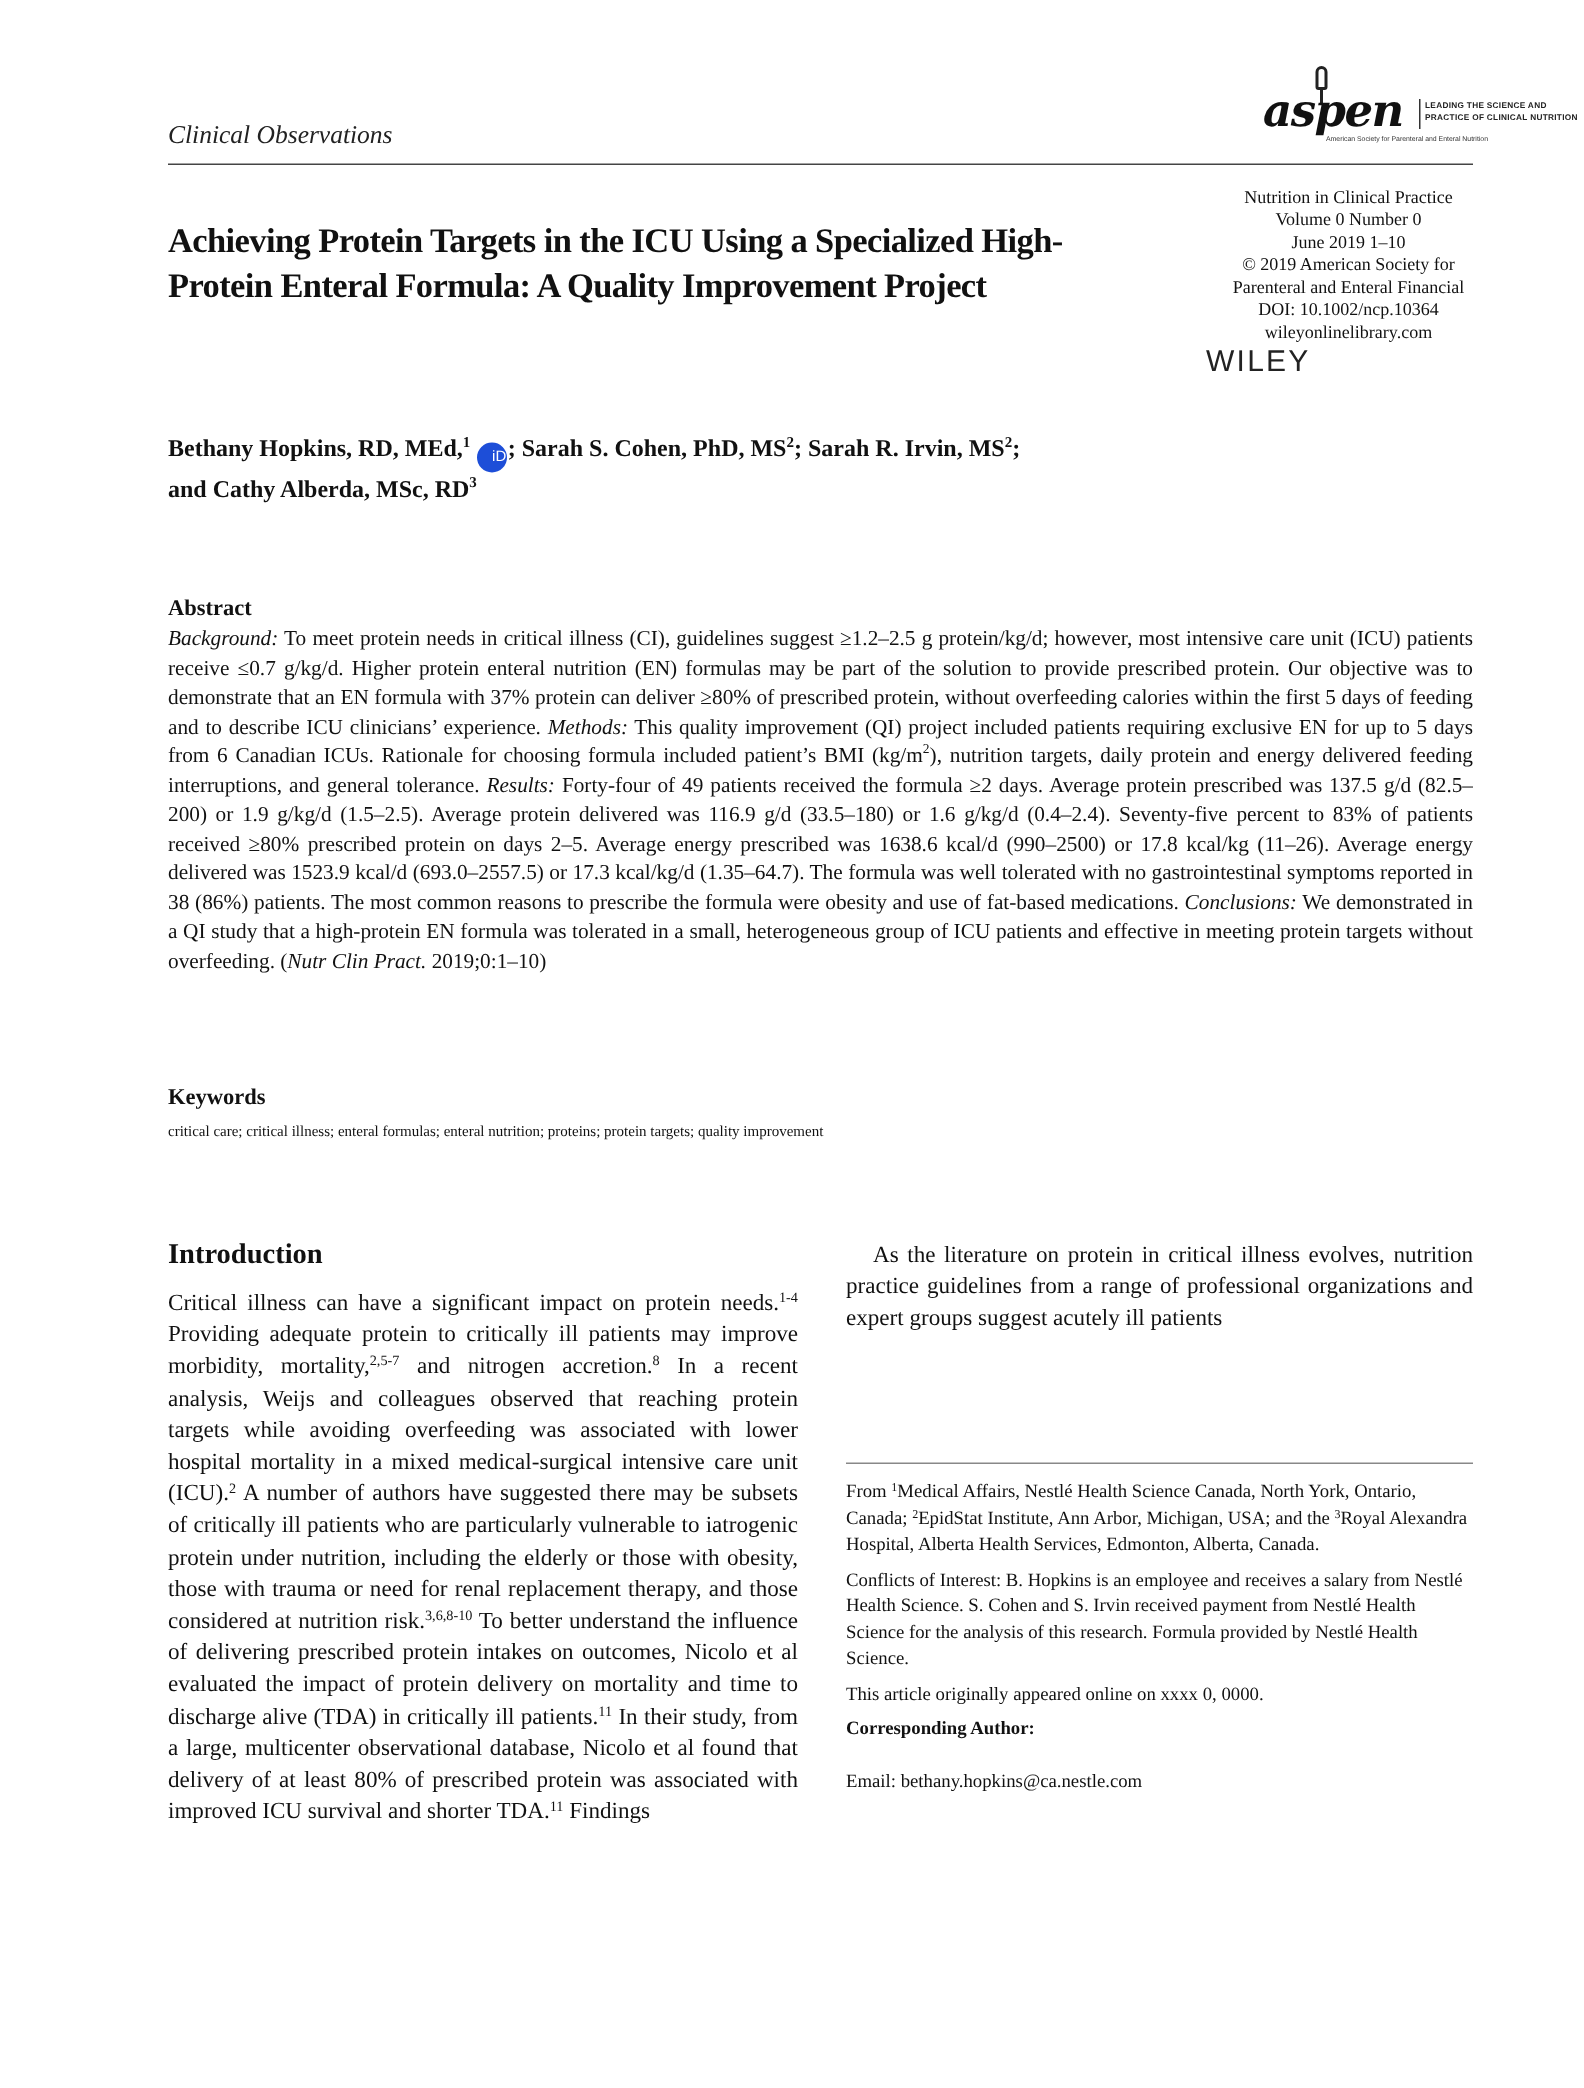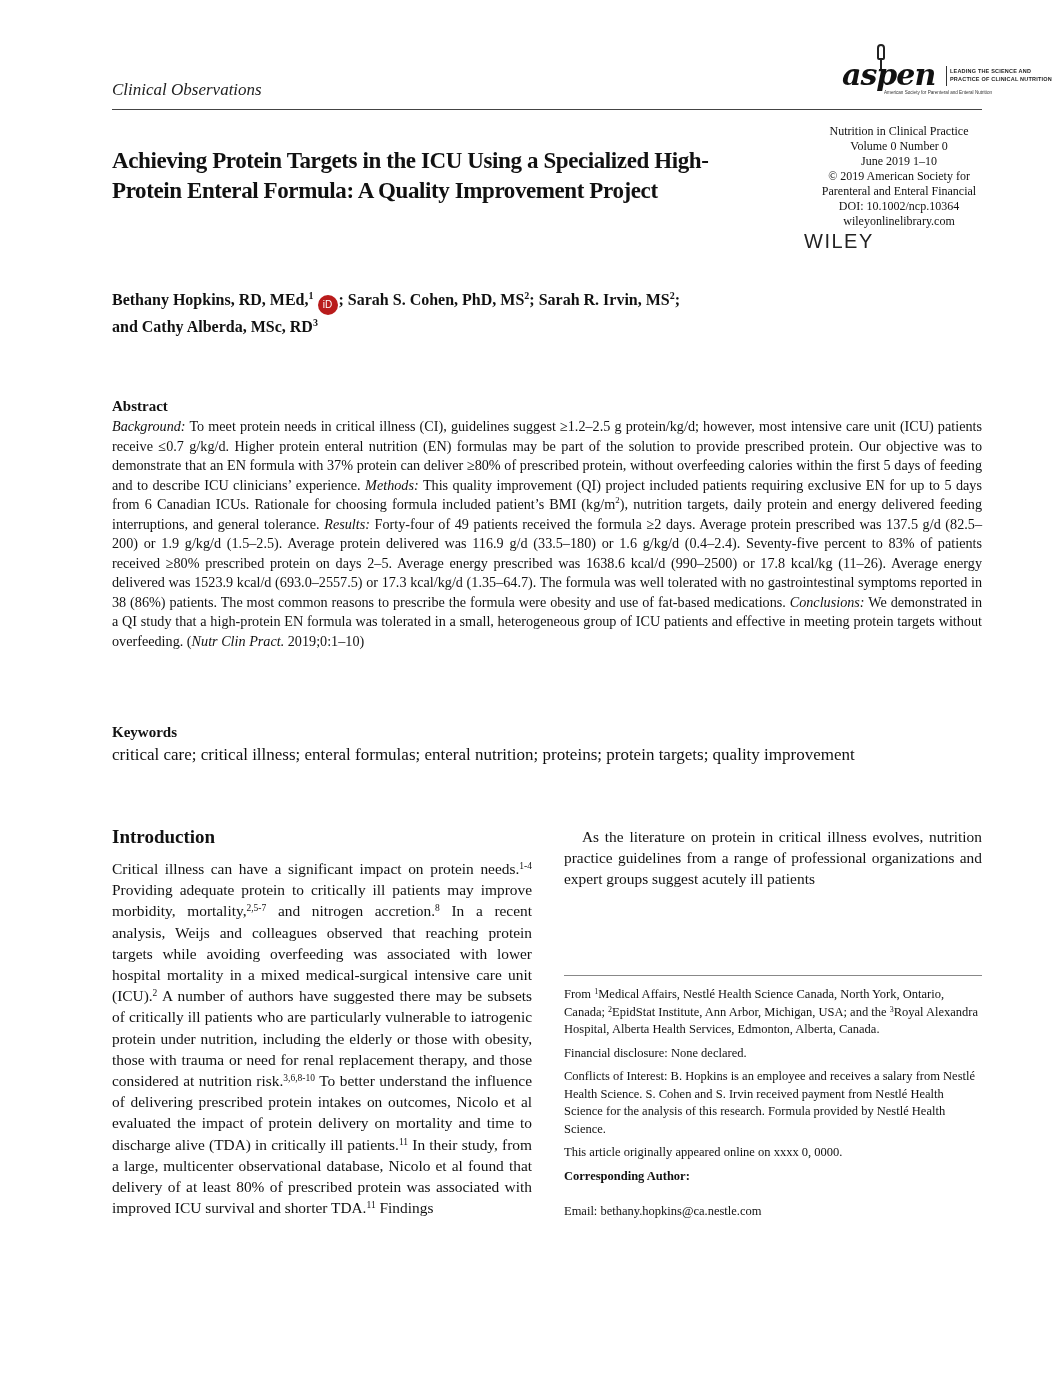--- a/index.html
+++ b/index.html
@@ -21,28 +21,28 @@
   .logo .tag3 { position: absolute; left: 44px; top: 46px; font-family: "Liberation Sans", sans-serif; font-size: 4.6px; color: #333; white-space: nowrap; }
 
   .title { left: 112px; top: 146px; width: 640px; font-weight: bold; font-size: 23px; line-height: 30px; letter-spacing: -0.4px; color: #111; }
 
   .journal-info { left: 804px; top: 124px; width: 190px; font-size: 12px; line-height: 15px; color: #111; }
   .journal-info div { white-space: nowrap; text-align: center; }
   .wiley { left: 804px; top: 230px; font-family: "Liberation Sans", sans-serif; font-size: 20px; letter-spacing: 1.5px; color: #222; }
 
   .authors { left: 112px; top: 288px; width: 800px; font-weight: bold; font-size: 16px; line-height: 24px; color: #111; }
   .authors sup { font-size: 10px; line-height: 0; }
-  .orcid { display: inline-block; width: 20px; height: 20px; border-radius: 50%; background: #b91c1c; color: #fff; font-family: "Liberation Sans", sans-serif; font-size: 10px; font-weight: normal; text-align: center; line-height: 20px; vertical-align: -3px; margin: 0 1px 0 4px; }
+  .orcid { display: inline-block; width: 20px; height: 20px; border-radius: 50%; background: #1d4ed8; color: #fff; font-family: "Liberation Sans", sans-serif; font-size: 10px; font-weight: normal; text-align: right; line-height: 20px; vertical-align: -3px; margin: 0 1px 0 4px; }
 
   .abstract-head { left: 112px; top: 398px; font-weight: bold; font-size: 15px; }
   .abstract { left: 112px; top: 417px; width: 870px; font-size: 14.2px; line-height: 19.5px; text-align: justify; color: #111; }
   .abstract i { font-style: italic; }
 
   .kw-head { left: 112px; top: 724px; font-weight: bold; font-size: 15px; }
-  .kw { left: 112px; top: 745px; width: 870px; font-size: 17px; line-height: 19px; }
+  .kw { left: 112px; top: 745px; width: 870px; font-size: 10px; line-height: 19px; }
 
   .intro-head { left: 112px; top: 826px; font-weight: bold; font-size: 19px; }
   .col { font-size: 15.4px; line-height: 21.2px; text-align: justify; color: #111; }
   .col-left { left: 112px; top: 858px; width: 420px; }
   .col-right { left: 564px; top: 826px; width: 418px; }
   .col p { margin: 0; }
   .col .indent { text-indent: 18px; }
   .col sup { font-size: 9.5px; line-height: 0; vertical-align: 5px; }
 
   .fn-rule { left: 564px; top: 975px; width: 418px; height: 1px; background: #888; }
@@ -96,21 +96,20 @@
   <p><span>Critical illness can have a significant impact on protein needs.</span><sup>1-4</sup><span> Providing adequate protein to critically ill patients may improve morbidity, mortality,</span><sup>2,5-7</sup><span> and nitrogen accretion.</span><sup>8</sup><span> In a recent analysis, Weijs and colleagues observed that reaching protein targets while avoiding overfeeding was associated with lower hospital mortality in a mixed medical-surgical intensive care unit (ICU).</span><sup>2</sup><span> A number of authors have suggested there may be subsets of critically ill patients who are particularly vulnerable to iatrogenic protein under nutrition, including the elderly or those with obesity, those with trauma or need for renal replacement therapy, and those considered at nutrition risk.</span><sup>3,6,8-10</sup><span> To better understand the influence of delivering prescribed protein intakes on outcomes, Nicolo et al evaluated the impact of protein delivery on mortality and time to discharge alive (TDA) in critically ill patients.</span><sup>11</sup><span> In their study, from a large, multicenter observational database, Nicolo et al found that delivery of at least 80% of prescribed protein was associated with improved ICU survival and shorter TDA.</span><sup>11</sup><span> Findings</span></p>
 </div>
 
 <div class="abs col col-right">
   <p class="indent">As the literature on protein in critical illness evolves, nutrition practice guidelines from a range of professional organizations and expert groups suggest acutely ill patients</p>
 </div>
 
 <div class="abs fn-rule"></div>
 <div class="abs footnotes">
   <p><span>From </span><sup>1</sup><span>Medical Affairs, Nestlé Health Science Canada, North York, Ontario, Canada; </span><sup>2</sup><span>EpidStat Institute, Ann Arbor, Michigan, USA; and the </span><sup>3</sup><span>Royal Alexandra Hospital, Alberta Health Services, Edmonton, Alberta, Canada.</span></p>
-  <p>Financial disclosure: None declared.</p>
   <p>Conflicts of Interest: B. Hopkins is an employee and receives a salary from Nestlé Health Science. S. Cohen and S. Irvin received payment from Nestlé Health Science for the analysis of this research. Formula provided by Nestlé Health Science.</p>
   <p>This article originally appeared online on xxxx 0, 0000.</p>
   <p style="margin:0;">
     <span class="ca-label">Corresponding Author:</span><br>
     <br>
     <span>Email: bethany.hopkins@ca.nestle.com</span>
   </p>
 </div>
 
 </body></html>

